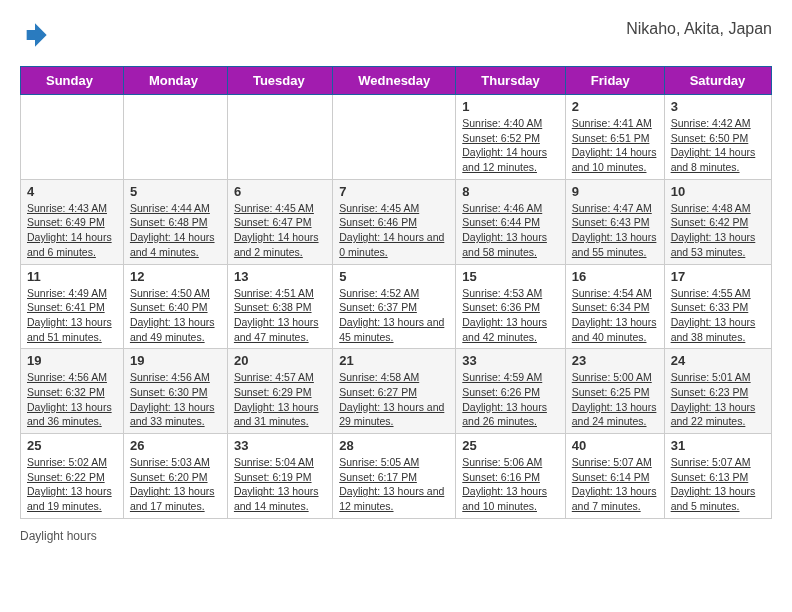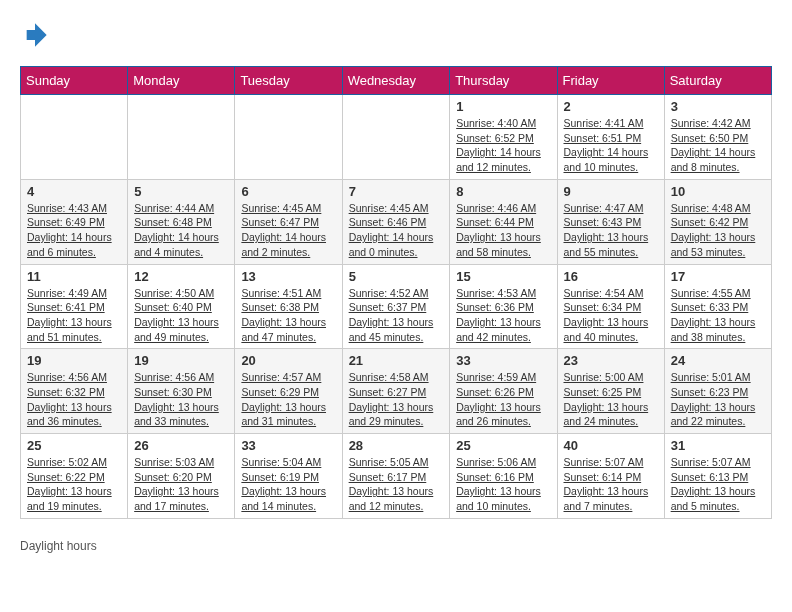--- a/index.html
+++ b/index.html
@@ -36,26 +36,26 @@
     .location {
       font-size: 16px;
       color: #444;
     }
     table {
       width: 100%;
       border-collapse: collapse;
       font-size: 11px;
     }
     thead th {
-      background: #be185d;
+      background: #a21caf;
       color: #fff;
-      padding: 6px 5px;
+      padding: 6px 25px;
       text-align: left;
       font-size: 13px;
-      font-weight: normal;
+      font-weight: bold;
       border: 1px solid #1a5fa0;
     }
     tbody td {
       border: 1px solid #ccc;
       padding: 4px 6px;
       vertical-align: top;
       width: 108px;
       min-height: 80px;
       background: #fff;
     }
@@ -71,40 +71,41 @@
     .day-info {
       font-size: 10.5px;
       color: #333;
       line-height: 1.4;
       text-decoration: underline;
     }
     .empty-cell {
       background: #fff !important;
     }
     .footer {
-      margin-top: 20px;
+      margin-top: 10px;
       font-size: 12px;
       color: #555;
     }
   </style>
 </head>
 <body>
 
 <div class="header">
   <div class="logo">
     <svg class="logo-icon" viewBox="0 0 36 36" xmlns="http://www.w3.org/2000/svg">
       <rect width="36" height="36" fill="none"></rect>
 
       <path d="M8 8 L28 8 L22 18 L28 28 L8 28 Z" fill="none"></path>
 
       <polygon points="18,4 32,18 18,32 18,24 8,24 8,12 18,12" fill="#2a7bbf"></polygon>
     </svg>
 
   </div>
   <div class="title-block">
+    <div class="location">Nikaho, Akita, Japan</div>
   </div>
 </div>
 
 <table>
   <thead>
     <tr>
     <th>Sunday</th>
         <th>Monday</th>
         <th>Tuesday</th>
         <th>Wednesday</th>

